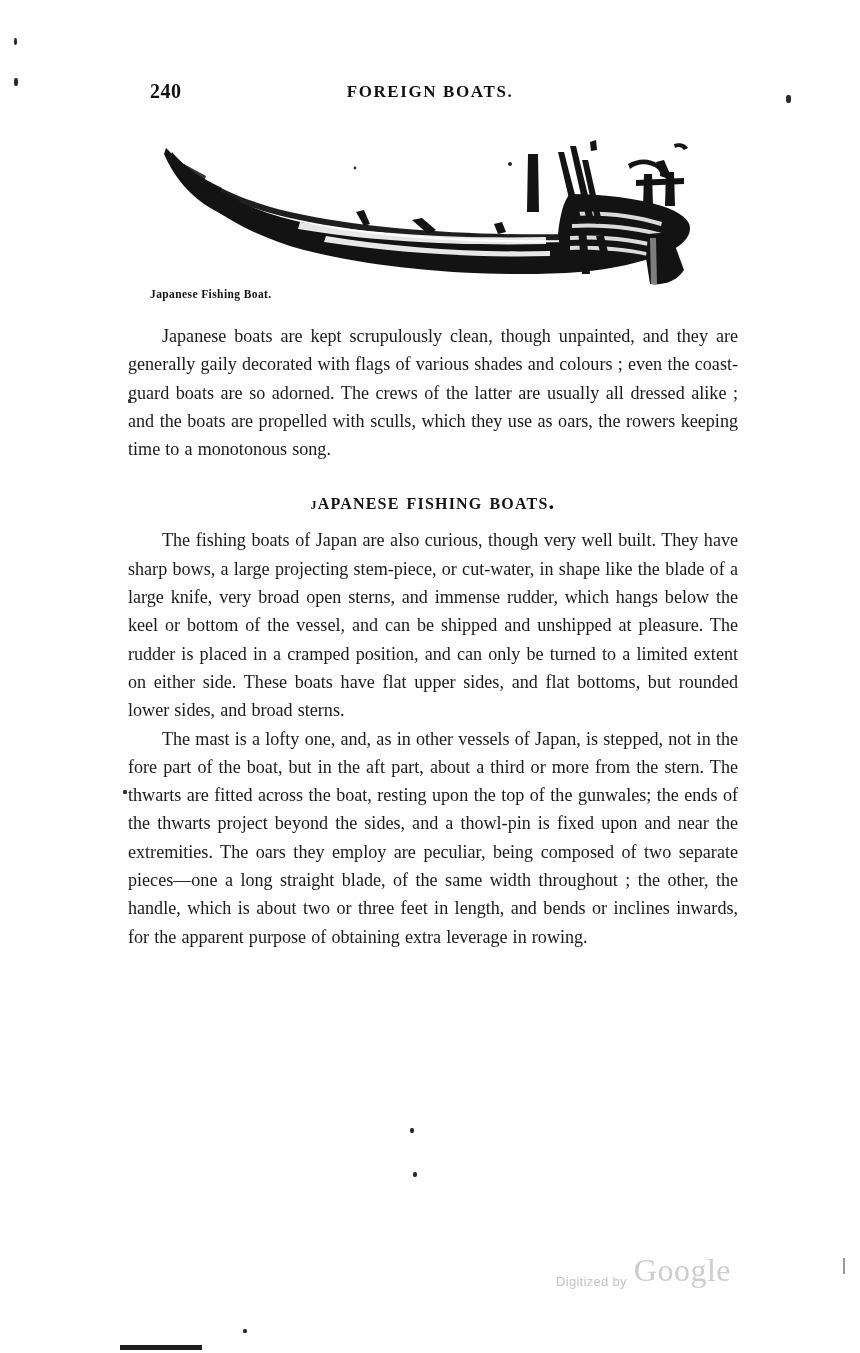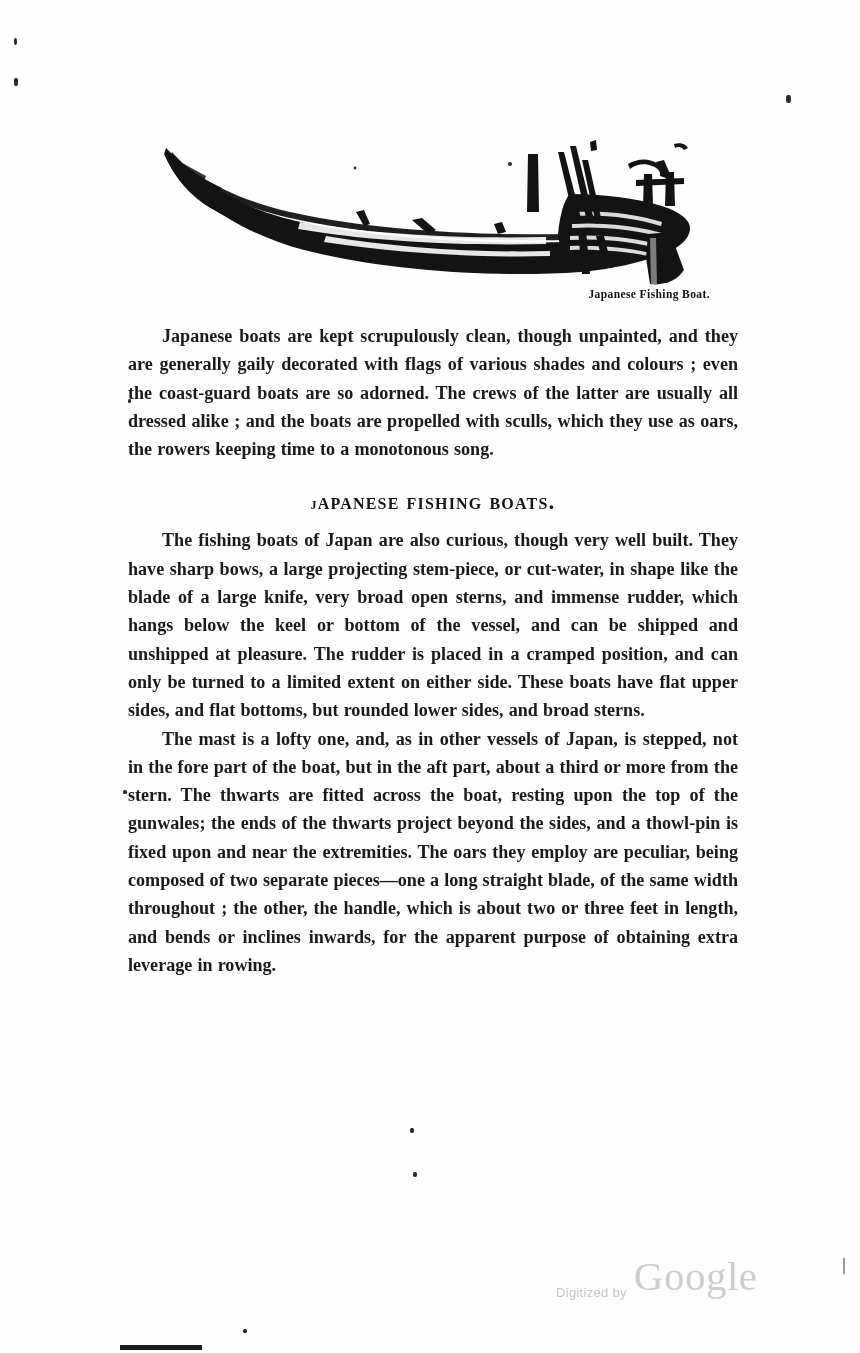--- a/index.html
+++ b/index.html
@@ -60,21 +60,21 @@
     width: 560px;
     height: 152px;
   }
   .figure svg { display: block; }
 
   .figure-caption {
     position: absolute;
     top: 288px;
     left: 150px;
     width: 560px;
-    text-align: right;
+    text-align: left;
     font-size: 11.5px;
     font-weight: bold;
     letter-spacing: 0.4px;
     color: #111;
   }
 
   
   .body {
     position: absolute;
     top: 322px;
@@ -83,21 +83,20 @@
   }
   p.para {
     margin: 0;
     text-indent: 34px;
     font-size: 18.1px;
     line-height: 28.3px;
     text-align: justify;
     text-align-last: left;
     word-spacing: 0.6px;
     color: #1a1a1a;
-    font-weight: bold;
   }
 
   .section-heading {
     margin: 26px 0 11px 0;
     text-align: center;
     font-size: 23px;
     letter-spacing: 1.2px;
     font-variant: small-caps;
     text-transform: lowercase;
     color: #141414;
@@ -115,21 +114,21 @@
     user-select: none;
   }
   .wm-pre {
     font-family: "Liberation Sans", sans-serif;
     font-size: 13px;
     letter-spacing: 0.3px;
     color: #c4c4c4;
   }
   .wm-google {
     font-family: "Liberation Serif", "DejaVu Serif", serif;
-    font-size: 41px;
+    font-size: 32px;
     letter-spacing: 0.5px;
     margin-left: 7px;
     color: #cdcdcd;
   }
 
   
   .speck {
     position: absolute;
     background: #2a2a2a;
     border-radius: 40%;
@@ -145,20 +144,24 @@
   .edge-tick {
     position: absolute;
     background: #9a9a9a;
   }
 </style>
 </head>
 <body>
 
 <div class="page">
 
+  <div class="running-head">
+    <span class="folio">240</span>
+    <span class="head-title">FOREIGN BOATS.</span>
+  </div>
 
   <div class="figure">
     <svg width="560" height="152" viewBox="0 0 560 152" xmlns="http://www.w3.org/2000/svg">
       <g fill="#131313">
 
         <path d="M16 10 C 22 16, 30 24, 44 36 C 70 58, 110 76, 160 86
                  C 230 100, 330 106, 420 104 C 470 103, 505 98, 528 90
                  L 532 96 C 520 112, 490 122, 440 126 C 370 131, 280 128, 205 117
                  C 140 107, 88 88, 54 66 C 34 52, 22 34, 14 16 Z"></path>
 

